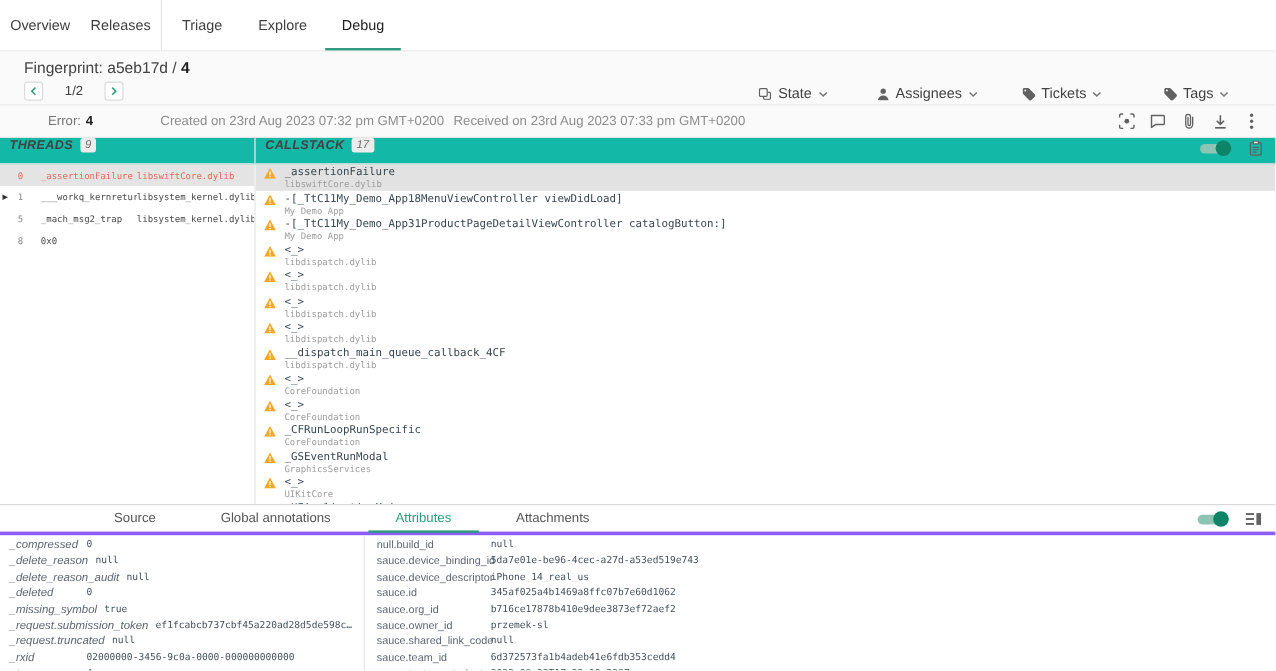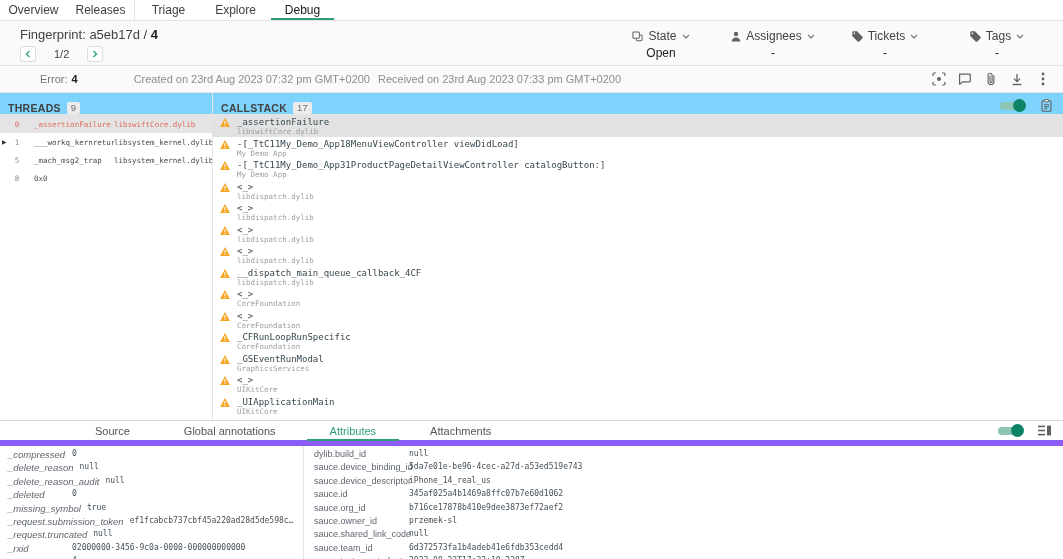--- a/index.html
+++ b/index.html
@@ -1,53 +1,53 @@
 <!DOCTYPE html>
 <html><head>
 <meta charset="utf-8">
 <style>
   * { margin:0; padding:0; box-sizing:border-box; }
   html,body { width:1063px; height:559px; overflow:hidden; }
   body { font-family:"Liberation Sans",sans-serif; background:#fff; color:#424242; }
   .app { display:flex; flex-direction:column; width:1063px; height:559px; }
 
   
-  .top-tabs { height:21px; flex:none; background:#fff; border-bottom:1px solid #e4e4e4; display:flex; align-items:stretch; }
+  .top-tabs { height:43px; flex:none; background:#fff; border-bottom:1px solid #e4e4e4; display:flex; align-items:stretch; }
   .tab { width:67px; display:flex; align-items:center; justify-content:center; font-size:12px; color:#3f3f3f; cursor:pointer; position:relative; }
   .tab.active { color:#212121; }
   .tab.active::after { content:""; position:absolute; left:2px; right:2px; bottom:0; height:2px; background:#2e9c7c; }
   .nav-vdiv { width:1px; background:#e4e4e4; }
 
   
   .header { height:45px; flex:none; background:#fafafa; border-bottom:1px solid #e4e4e4; display:flex; justify-content:space-between; padding:0 14px 0 20px; }
   .fp-block { padding-top:6px; }
   .fp-line { font-size:13px; color:#424242; }
   .fp-line .fp-count { font-weight:bold; color:#212121; }
   .fp-pager { display:flex; align-items:center; gap:18px; margin-top:4px; }
   .pg-btn { width:16px; height:16px; border:1px solid #dcdcdc; border-radius:3px; background:#fff; display:flex; align-items:center; justify-content:center; cursor:pointer; }
   .pg-num { font-size:11px; color:#424242; }
-  .filters { display:flex; width:430px; justify-content:space-between; padding:8px 10px 0 0; }
+  .filters { display:flex; width:430px; justify-content:space-between; padding:8px 10px 0 0;margin-top:20px; }
   .filter { display:flex; flex-direction:column; align-items:center; cursor:pointer; min-width:84px; }
   .filter-top { display:flex; align-items:center; gap:5px; font-size:12px; color:#424242; }
   .f-value { font-size:12px; color:#212121; margin-top:3px; }
 
   
   .error-bar { height:27px; flex:none; background:#fafafa; border-bottom:1px solid #e4e4e4; display:flex; align-items:center; padding:0 12px 0 20px; font-size:11px; }
   .eb-label { color:#757575;padding-left:20px; }
   .eb-count { color:#212121; font-weight:bold; margin-left:4px; }
   .eb-created { margin-left:56px; color:#8d8d8d; }
   .eb-received { margin-left:8px; color:#8d8d8d; }
   .eb-icons { margin-left:auto; display:flex; align-items:center; gap:9px; }
   .icon-btn { width:17px; height:17px; display:flex; align-items:center; justify-content:center; cursor:pointer; }
 
   
   .main { flex:1; display:flex; min-height:0; }
   .threads-panel { width:213px; flex:none; border-right:1px solid #e4e4e4; display:flex; flex-direction:column; }
   .callstack-panel { flex:1; min-width:0; display:flex; flex-direction:column; }
-  .panel-header { height:22px; flex:none; background:#7dd3fc; border-bottom:1px solid #e4e4e4; display:flex; align-items:flex-end; gap:6px; padding:0 8px; }
+  .panel-header { height:22px; flex:none; background:#14b8a6; border-bottom:1px solid #e4e4e4; display:flex; align-items:flex-start; gap:6px; padding:0 8px;font-style:italic; }
   .panel-title { font-size:10.5px; font-weight:bold; color:#424242; letter-spacing:.3px; }
   .count-badge { font-size:9.5px; color:#6f6f6f; background:#ececec; border-radius:2px; padding:1px 4px; line-height:10px; }
   .ph-right { margin-left:auto; display:flex; align-items:center; gap:12px; }
 
   .toggle { width:27px; height:13px; position:relative; cursor:pointer; }
   .toggle .track { position:absolute; left:1px; right:1px; top:3px; height:8px; border-radius:4px; background:#8cc5b4; }
   .toggle .knob { position:absolute; right:0; top:0; width:13px; height:13px; border-radius:50%; background:#0d8467; }
 
   
   .thread-list { overflow:hidden; }
@@ -65,21 +65,21 @@
   .cs-list { flex:1; overflow:hidden; }
   .cs-row { display:flex; align-items:flex-start; gap:7px; padding:2px 8px 2px 7px; cursor:pointer; height:21.5px; }
   .cs-row.selected { background:#e2e2e2; }
   .warn-icon { flex:none; margin-top:1px; }
   .cs-text { min-width:0; }
   .cs-fn { font-family:"DejaVu Sans Mono",monospace; font-size:9px; line-height:10px; color:#37474f; white-space:nowrap; overflow:hidden; }
   .cs-lib { font-family:"DejaVu Sans Mono",monospace; font-size:7.5px; line-height:8px; margin-top:1px; color:#9e9e9e; white-space:nowrap; }
 
   
   .bottom { height:139px; flex:none; border-top:1px solid #d9d9d9; display:flex; flex-direction:column; background:#fff; }
-  .bottom-tabs { height:25px; flex:none; display:flex; align-items:stretch; border-bottom:6px solid #8b5cf6; padding-left:68px; }
+  .bottom-tabs { height:25px; flex:none; display:flex; align-items:stretch; border-bottom:3px solid #8b5cf6; padding-left:68px; }
   .btab { padding:0 27px; display:flex; align-items:center; font-size:11px; color:#555; cursor:pointer; position:relative; }
   .btab.active { color:#2e9c7c; }
   .btab.active::after { content:""; position:absolute; left:4px; right:4px; bottom:-1px; height:2px; background:#2e9c7c; }
   .bt-right { margin-left:auto; display:flex; align-items:center; gap:12px; padding-right:10px; }
   .attr-area { flex:1; display:flex; min-height:0; overflow:hidden; }
   .attr-col { padding-top:3px; overflow:hidden; }
   .attr-col.left { width:304px; flex:none; border-right:1px solid #e4e4e4; }
   .attr-col.right { flex:1; min-width:0; }
   .attr-row { height:13.4px; display:flex; align-items:flex-start; }
   .attr-key { flex:none; font-size:9.5px; color:#5f6670; padding-left:8px; width:104px; white-space:nowrap; overflow:visible; min-width:0; }
@@ -557,21 +557,21 @@
           </div>
 
           <div class="attr-row">
             <span class="attr-key">_tx</span>
             <span class="attr-val">4</span>
           </div>
         </div>
       <div class="attr-col right">
 
           <div class="attr-row">
-            <span class="attr-key">dylib.build_id</span>
+            <span class="attr-key">null.build_id</span>
             <span class="attr-val">null</span>
           </div>
 
           <div class="attr-row">
             <span class="attr-key">sauce.device_binding_id</span>
             <span class="attr-val">5da7e01e-be96-4cec-a27d-a53ed519e743</span>
           </div>
 
           <div class="attr-row">
             <span class="attr-key">sauce.device_descriptor</span>

